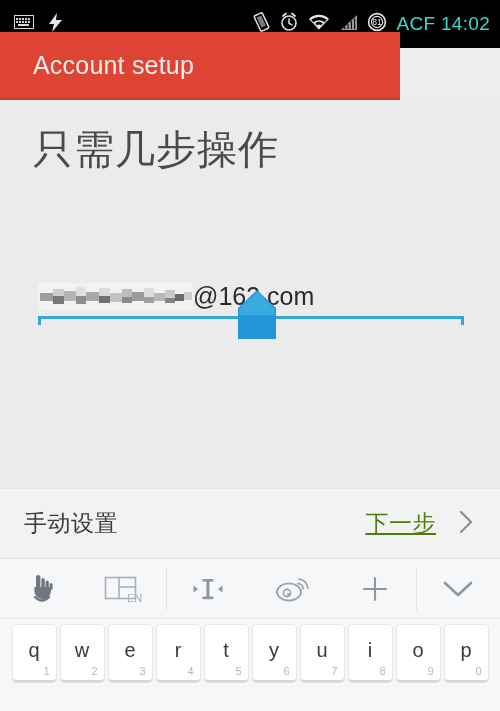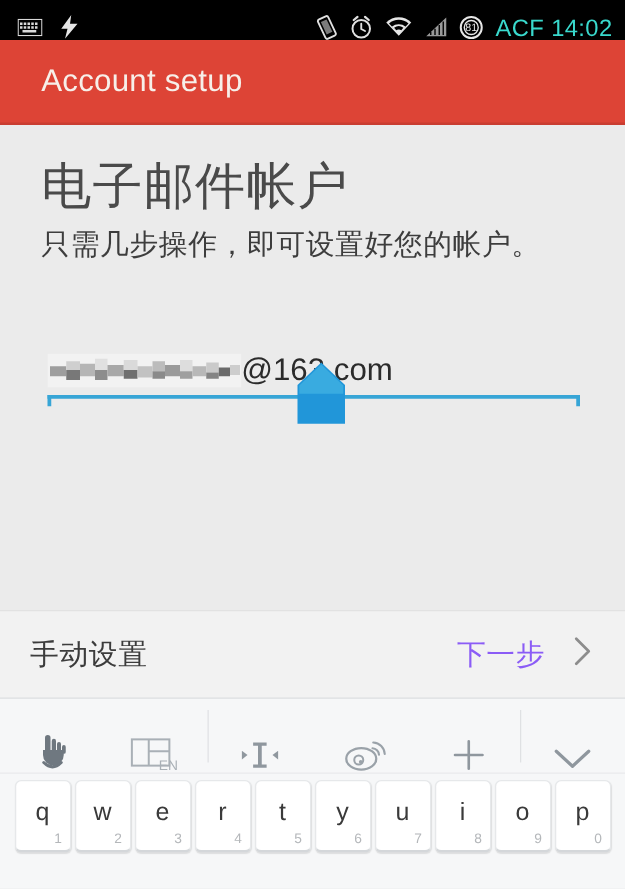--- a/index.html
+++ b/index.html
@@ -22,21 +22,21 @@
   }
   .sb-icon { display: block; }
   .sb-clock {
     color: #39d9cd; font-size: 19px; letter-spacing: .3px;
     font-family: "Liberation Sans", sans-serif;
   }
   .batt-txt { font-size: 8.5px; fill: #e8e8e8; font-family: "Liberation Sans", sans-serif; }
 
   
   .actionbar {
-    position: absolute; top: 32px; left: 0; width: 500px; height: 68px;
+    position: absolute; top: 32px; left: 0; width: 400px; height: 68px;
     background: #dd4436; border-bottom: 2px solid #c93d31;
     display: flex; align-items: center;
   }
   .actionbar-title {
     color: #f7efe9; font-size: 25px; padding-left: 33px; font-weight: normal;
     letter-spacing: .2px;
   }
 
   
   .content {
@@ -81,33 +81,33 @@
     background: #f2f2f2; border-top: 1px solid #e2e2e2;
     display: flex; align-items: center;
   }
   .manual-setup {
     font-size: 23px; color: #3c3c3c; padding-left: 24px; letter-spacing: .5px;
   }
   .next-group {
     margin-left: auto; display: flex; align-items: center; gap: 22px;
     padding-right: 26px;
   }
-  .next-label { font-size: 23px; color: #8b5cf6; letter-spacing: .5px; }
+  .next-label { font-size: 23px; color: #4d7c0f; letter-spacing: .5px; text-decoration: underline; }
 
   
   .keyboard {
     position: absolute; top: 558px; left: 0; width: 500px; height: 153px;
     background: #f6f7f8; border-top: 1px solid #dcdee0;
   }
   .kb-toolbar {
     position: relative; height: 60px; display: flex; align-items: center;
     border-bottom: 1px solid #e9eaec;
   }
   .kb-tool {
-    flex: 1; display: flex; align-items: flex-end; justify-content: center;
+    flex: 1; display: flex; align-items: center; justify-content: center;
     height: 60px; position: relative;
   }
   .kb-sep::after {
     content: ""; position: absolute; right: 0; top: 9px;
     width: 1px; height: 42px; background: #dfe1e3;
   }
   .kb-rows { padding: 5px 2px 0 2px; }
   .kb-row { display: flex; justify-content: center; gap: 3px; }
   .key {
     position: relative; width: 45px; height: 58px;
@@ -194,22 +194,21 @@
       </span>
       <span class="sb-clock">ACF 14:02</span>
     </div>
   </div>
 
   <div class="actionbar">
     <div class="actionbar-title">Account setup</div>
   </div>
 
   <div class="content">
-    <div class="headline">电子邮件帐户</div>
-    <div class="subhead">只需几步操作，即可设置好您的帐户。</div>
+    <div class="headline">只需几步操作</div>
 
     <div class="field-wrap">
       <div class="field-text">
         <span class="mosaic">
           <svg width="155" height="27" viewBox="0 0 155 27">
             <rect x="0" y="0" width="155" height="27" fill="#f2f2f2"></rect>
             <g>
               <rect x="2" y="10" width="13" height="8" fill="#9e9e9e"></rect>
               <rect x="15" y="6" width="11" height="7" fill="#cfcfcf"></rect>
               <rect x="15" y="13" width="11" height="8" fill="#787878"></rect>

